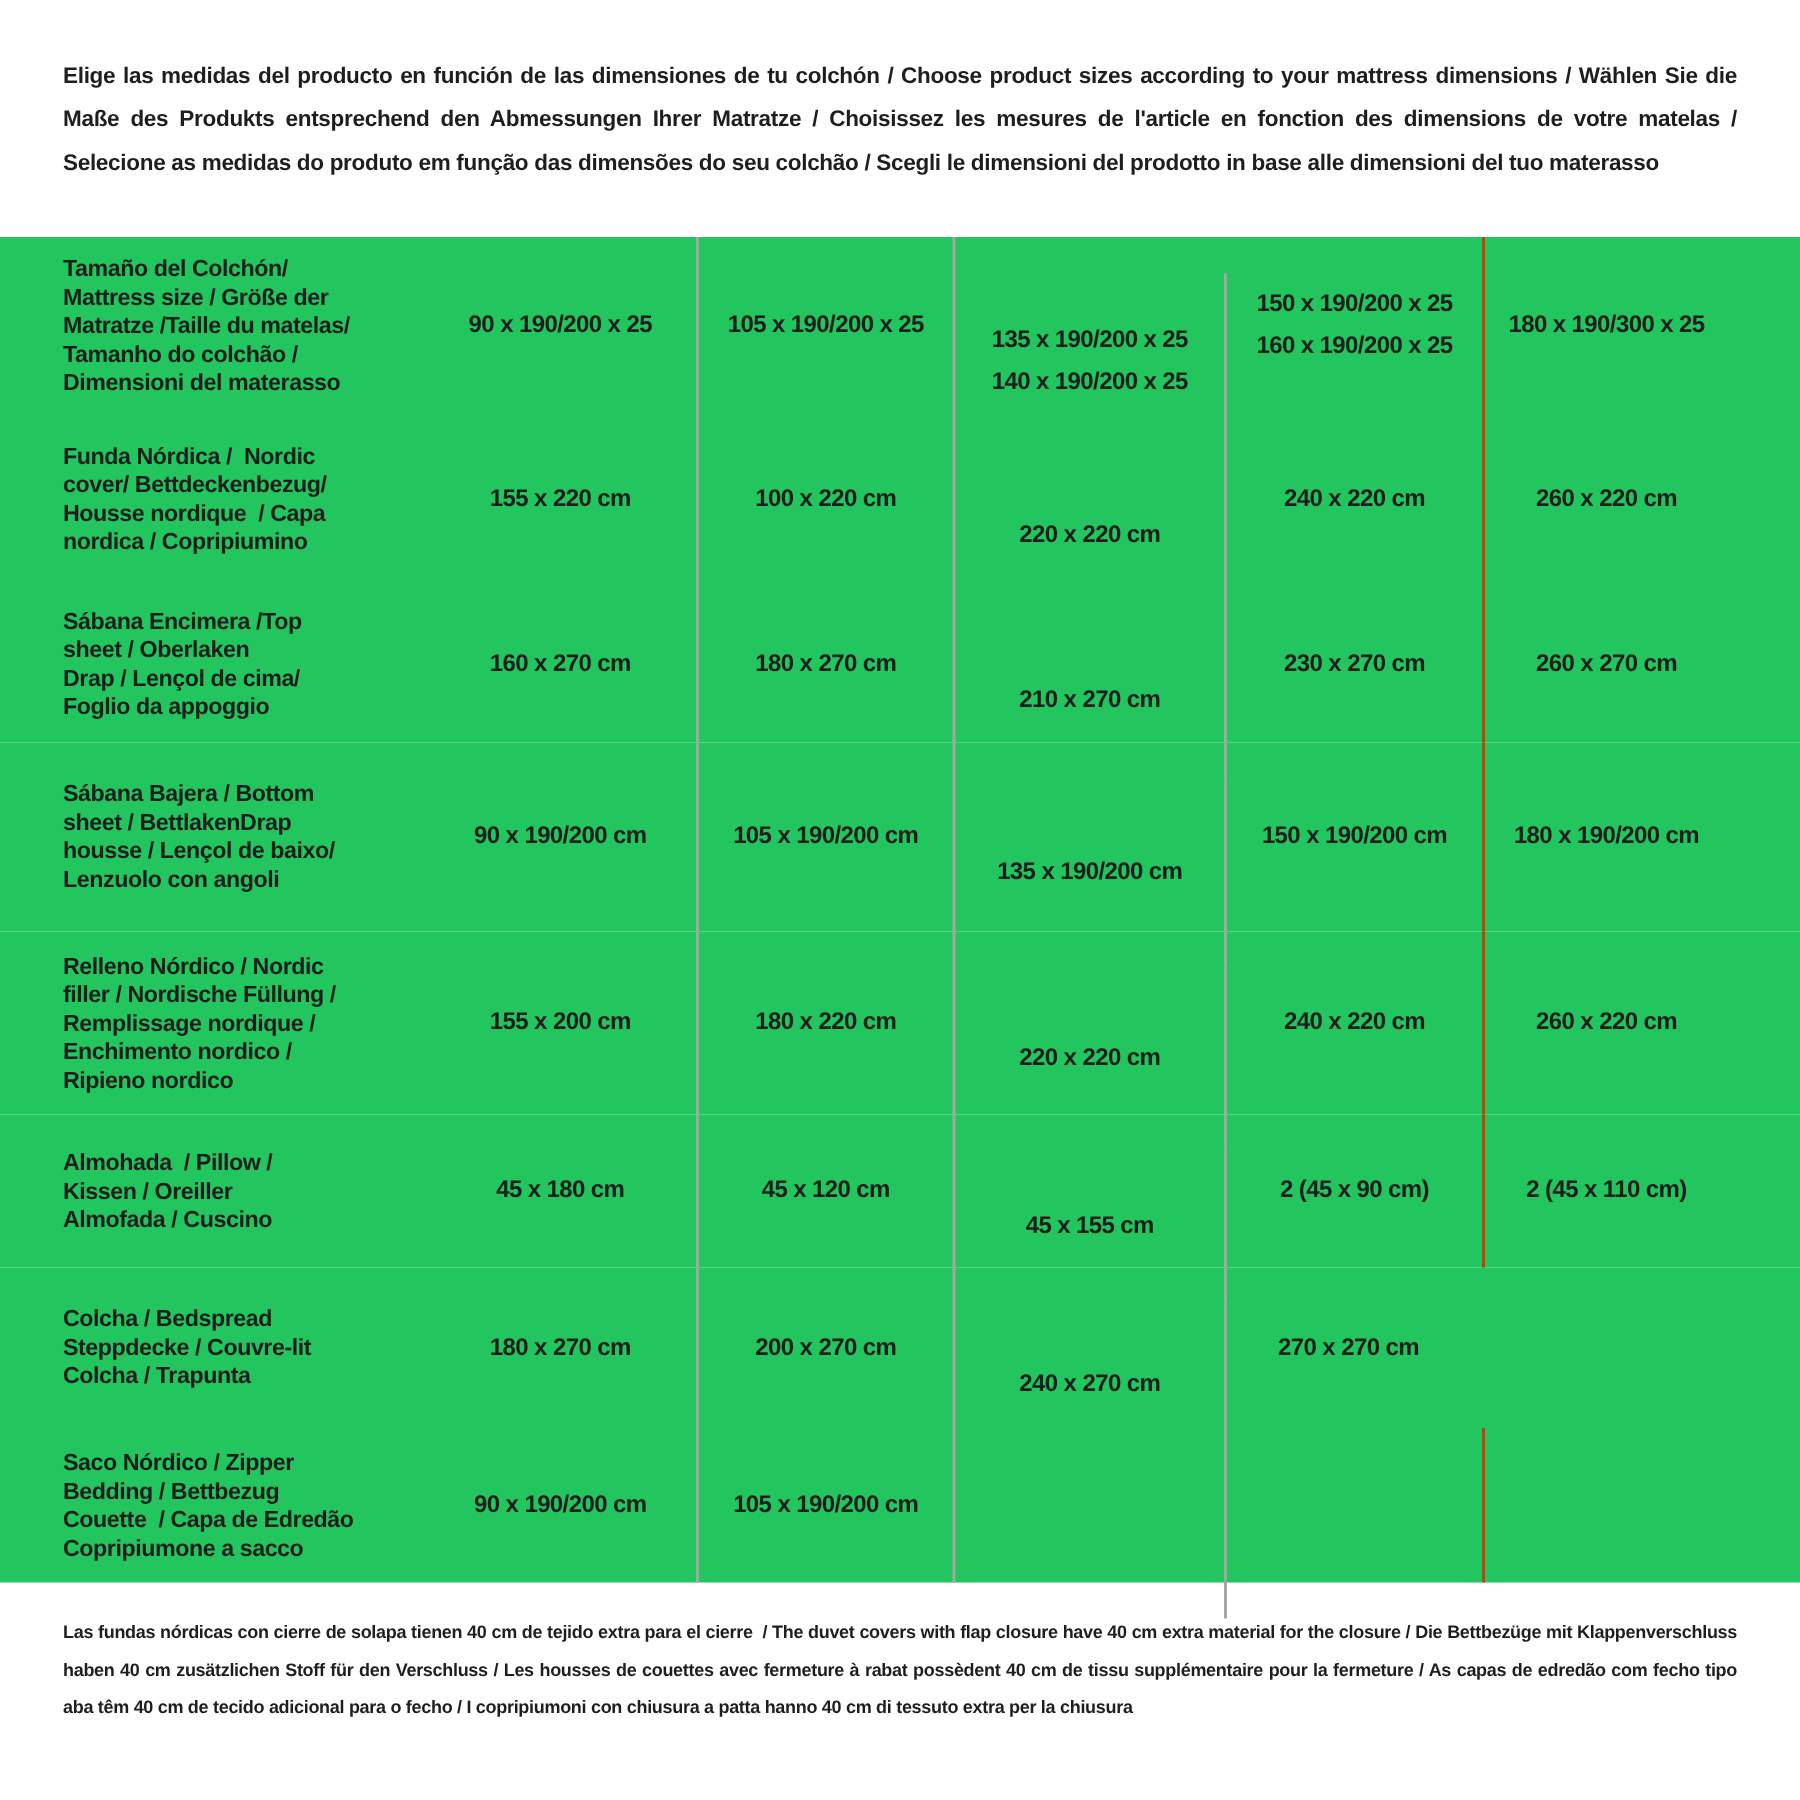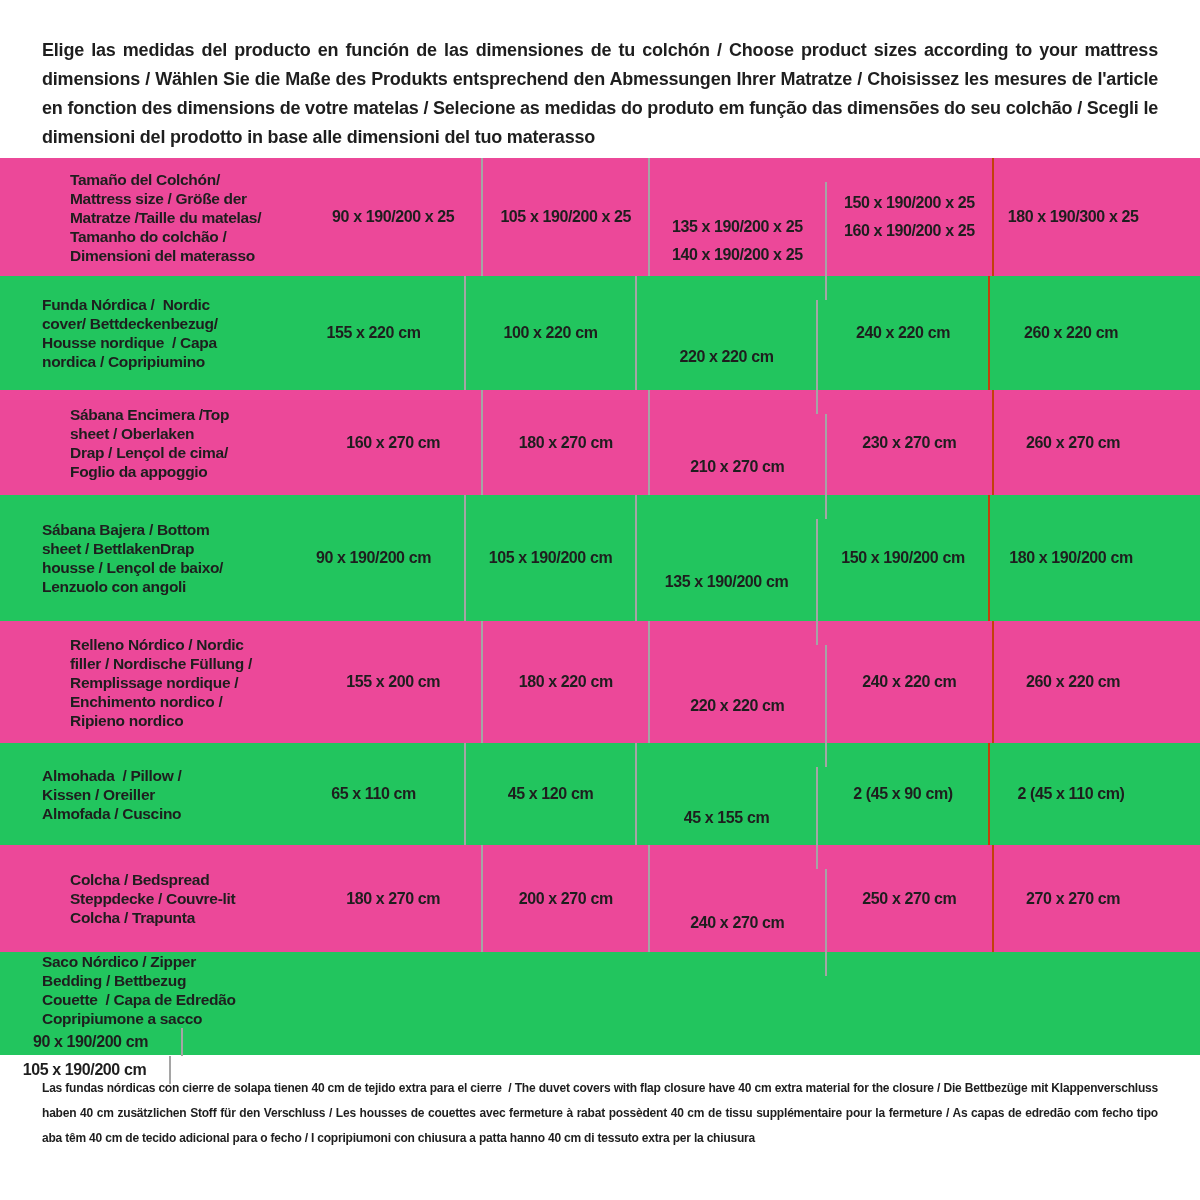--- a/index.html
+++ b/index.html
@@ -11,26 +11,26 @@
     overflow: hidden;
     position: relative;
   }
   .para {
     position: absolute;
     left: 42px; right: 42px;
     font-weight: 700;
     text-align: justify;
     letter-spacing: -0.2px;
   }
-  .intro { top: 36px; font-size: 18px; line-height: 29px; }
+  .intro { top: 36px; font-size: 15px; line-height: 29px; }
   .footer { top: 1076px; font-size: 12px; line-height: 25px; }
 
   .size-table { position: absolute; top: 158px; left: 0; width: 1200px; }
   .trow { display: flex; width: 1200px; background: #22c55e; }
-  .trow.shade { background: #ec4899; padding-left: 28px; }
+  .trow.shade { background: #22c55e; }
 
   .cell { height: 100%; }
   .label {
     width: 283px;
     display: flex; align-items: center;
     padding-left: 42px; padding-right: 8px;
     font-size: 15.5px; line-height: 19px;
     font-weight: 700;
     letter-spacing: -0.3px;
     white-space: pre-line;
@@ -44,21 +44,21 @@
     white-space: pre-line;
   }
   .c1 { width: 183px; border-right: 2px solid #a5a5a5; }
   .c2 { width: 171px; border-right: 2px solid #a5a5a5; }
   .c3 { width: 181px; border-right: 2px solid #a5a5a5; margin-top: 24px; }
   .c4 { width: 172px; border-right: 2px solid #c2410c; }
   .c5 { width: 210px; padding-right: 48px; }
 
   .h118 { height: 118px; } .h114 { height: 114px; } .h105 { height: 105px; }
   .h126 { height: 126px; } .h122 { height: 122px; justify-content: center; } .h102 { height: 102px; }
-  .h107 { height: 107px; } .h103 { height: 103px; flex-direction: column; }
+  .h107 { height: 107px; } .h103 { height: 103px; }
 </style>
 </head>
 <body>
 
 <p class="para intro">Elige las medidas del producto en función de las dimensiones de tu colchón / Choose product sizes according to your mattress dimensions / Wählen Sie die Maße des Produkts entsprechend den Abmessungen Ihrer Matratze / Choisissez les mesures de l'article en fonction des dimensions de votre matelas / Selecione as medidas do produto em função das dimensões do seu colchão / Scegli le dimensioni del prodotto in base alle dimensioni del tuo materasso</p>
 
 <div class="size-table">
 
   <div class="trow shade h118">
     <div class="cell label">Tamaño del Colchón/
@@ -121,35 +121,34 @@
     <div class="cell val c2">180 x 220 cm</div>
     <div class="cell val c3">220 x 220 cm</div>
     <div class="cell val c4">240 x 220 cm</div>
     <div class="cell val c5">260 x 220 cm</div>
   </div>
 
   <div class="trow h102">
     <div class="cell label">Almohada &nbsp;/ Pillow /
 Kissen / Oreiller
 Almofada / Cuscino</div>
-    <div class="cell val c1">65 x 110 cm</div>
+    <div class="cell val c1">45 x 180 cm</div>
     <div class="cell val c2">45 x 120 cm</div>
     <div class="cell val c3">45 x 155 cm</div>
     <div class="cell val c4">2 (45 x 90 cm)</div>
     <div class="cell val c5">2 (45 x 110 cm)</div>
   </div>
 
   <div class="trow shade h107">
     <div class="cell label">Colcha / Bedspread
 Steppdecke / Couvre-lit
 Colcha / Trapunta</div>
     <div class="cell val c1">180 x 270 cm</div>
     <div class="cell val c2">200 x 270 cm</div>
     <div class="cell val c3">240 x 270 cm</div>
-    <div class="cell val c4">250 x 270 cm</div>
     <div class="cell val c5">270 x 270 cm</div>
   </div>
 
   <div class="trow h103">
     <div class="cell label">Saco Nórdico / Zipper
 Bedding / Bettbezug
 Couette &nbsp;/ Capa de Edredão
 Copripiumone a sacco</div>
     <div class="cell val c1">90 x 190/200 cm</div>
     <div class="cell val c2">105 x 190/200 cm</div>

